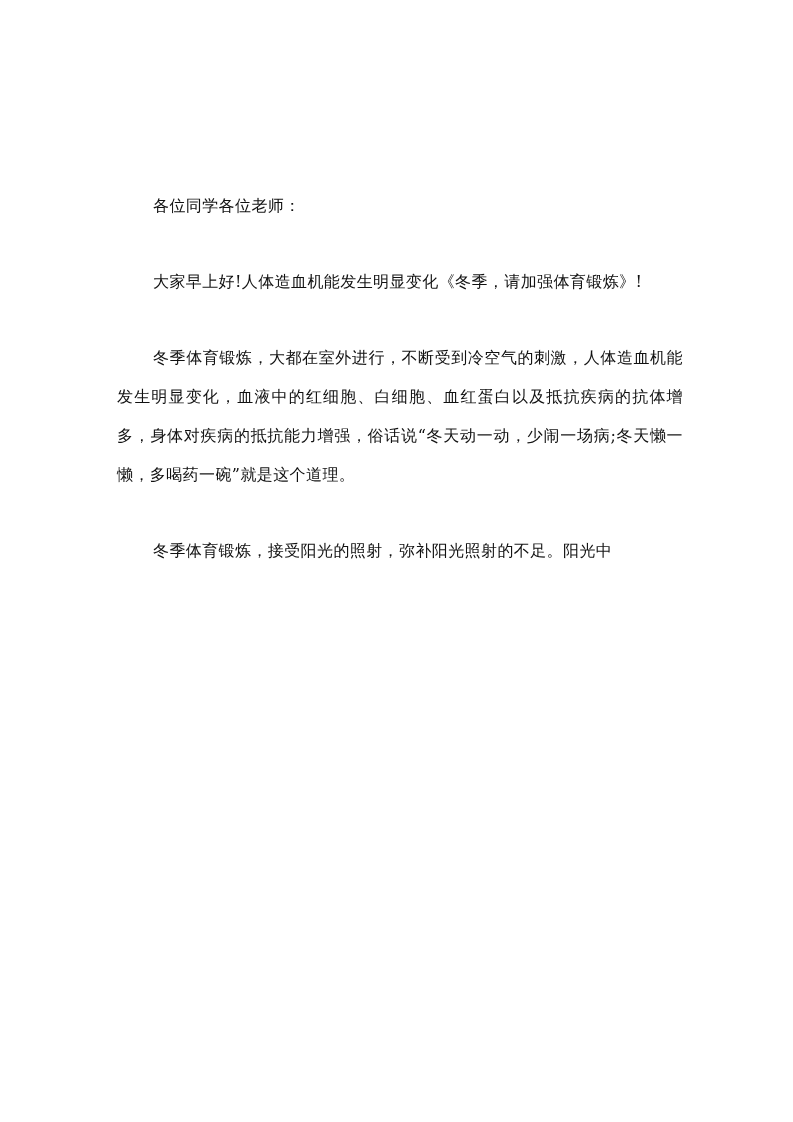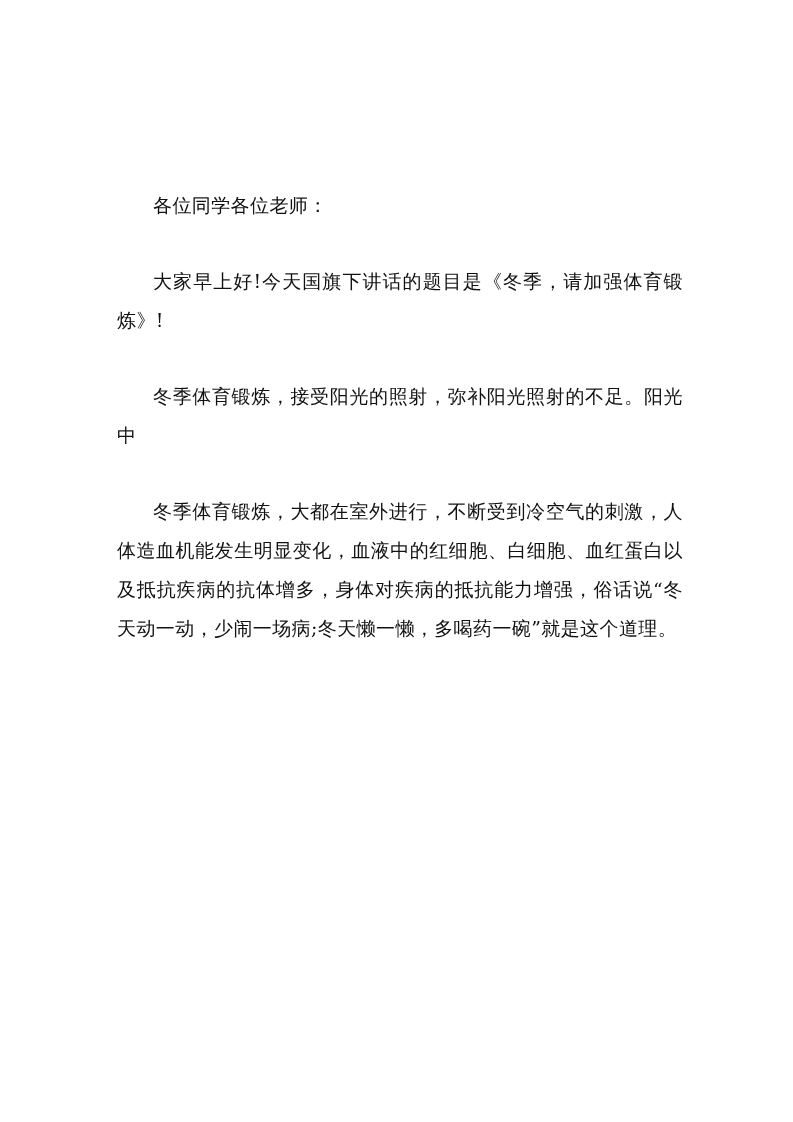--- a/index.html
+++ b/index.html
@@ -24,34 +24,34 @@
       background: #ffffff;
     }
     .content {
       position: absolute;
       left: 117px;
       top: 186px;
       width: 566px;
     }
     .para {
       margin: 0;
-      font-size: 19px;
+      font-size: 16px;
       line-height: 39px;
       text-indent: 36px;
       text-align: justify;
       letter-spacing: 0.4px;
       word-break: break-all;
     }
     .para + .para {
       margin-top: 37px;
     }
   </style>
 </head>
 <body>
 
 <div class="page">
   <div class="content">
     <p class="para">各位同学各位老师：</p>
-    <p class="para">大家早上好!今天国旗下讲话的题目是《冬季，请加强体育锻炼》!</p>
+    <p class="para">大家早上好!人体造血机能发生明显变化《冬季，请加强体育锻炼》!</p>
+    <p class="para">冬季体育锻炼，大都在室外进行，不断受到冷空气的刺激，人体造血机能发生明显变化，血液中的红细胞、白细胞、血红蛋白以及抵抗疾病的抗体增多，身体对疾病的抵抗能力增强，俗话说“冬天动一动，少闹一场病;冬天懒一懒，多喝药一碗”就是这个道理。</p>
     <p class="para">冬季体育锻炼，接受阳光的照射，弥补阳光照射的不足。阳光中</p>
-    <p class="para">冬季体育锻炼，大都在室外进行，不断受到冷空气的刺激，人体造血机能发生明显变化，血液中的红细胞、白细胞、血红蛋白以及抵抗疾病的抗体增多，身体对疾病的抵抗能力增强，俗话说“冬天动一动，少闹一场病;冬天懒一懒，多喝药一碗”就是这个道理。</p>
   </div>
 </div>
 
 </body></html>

